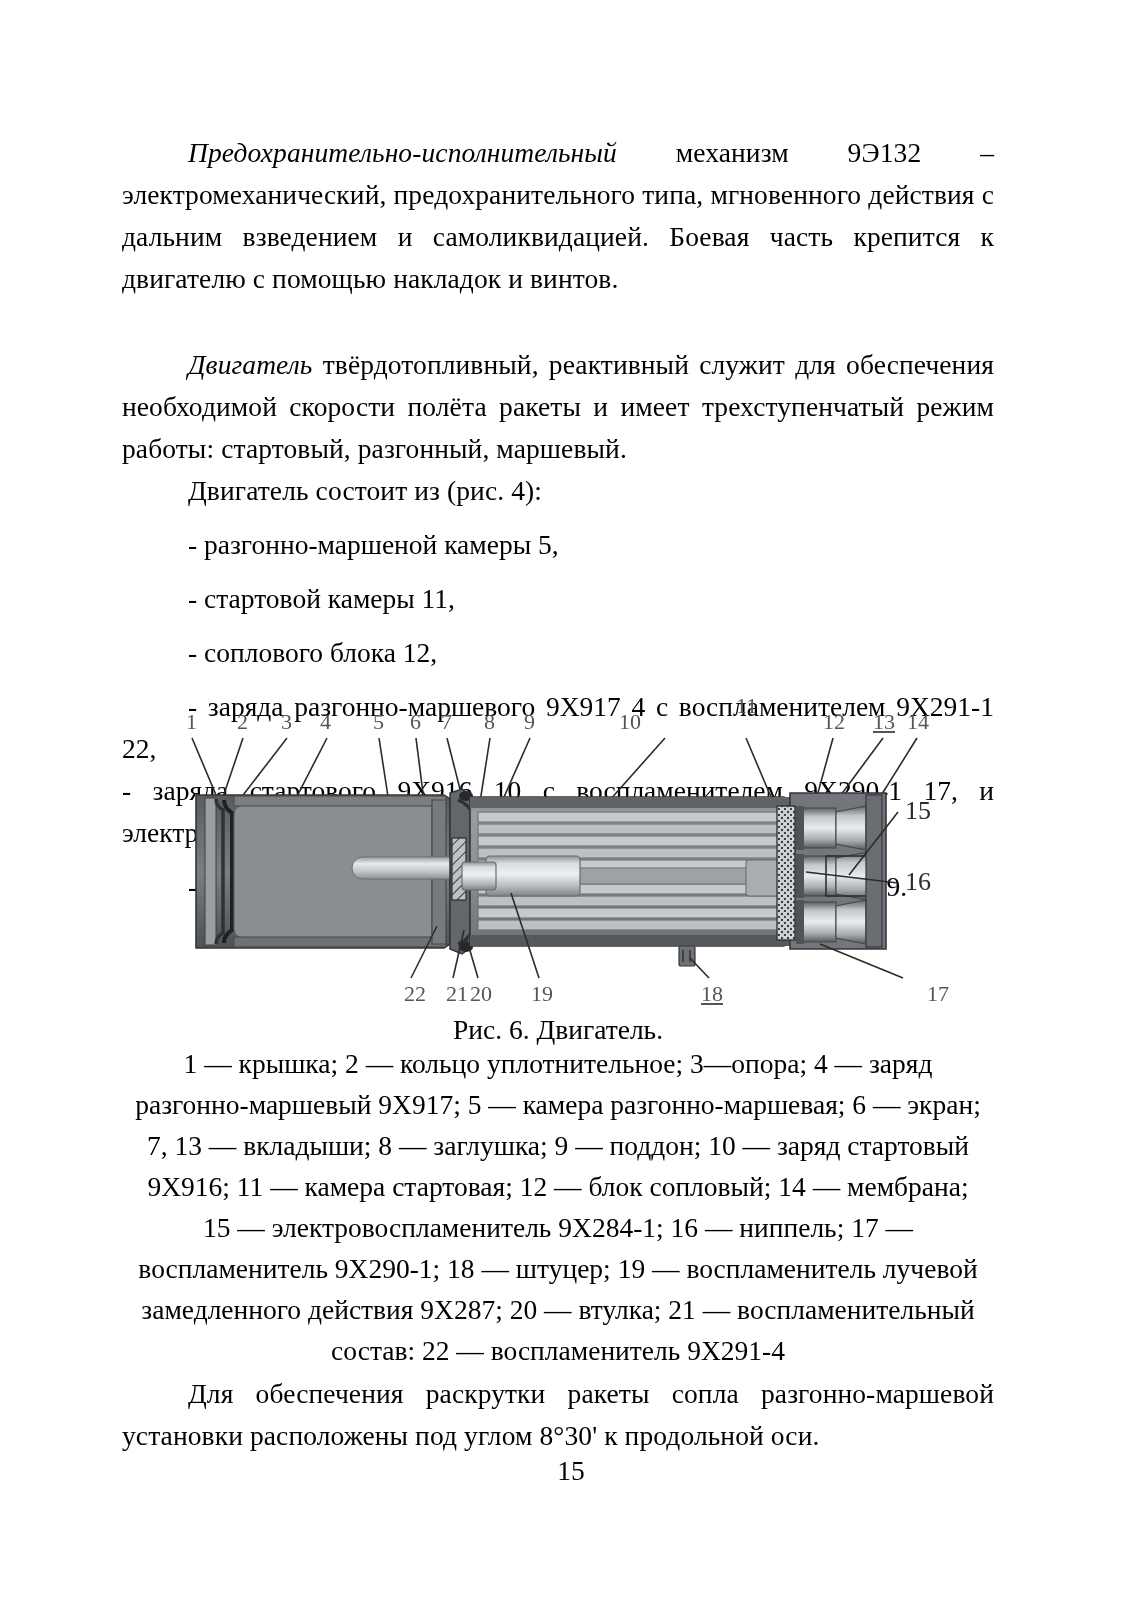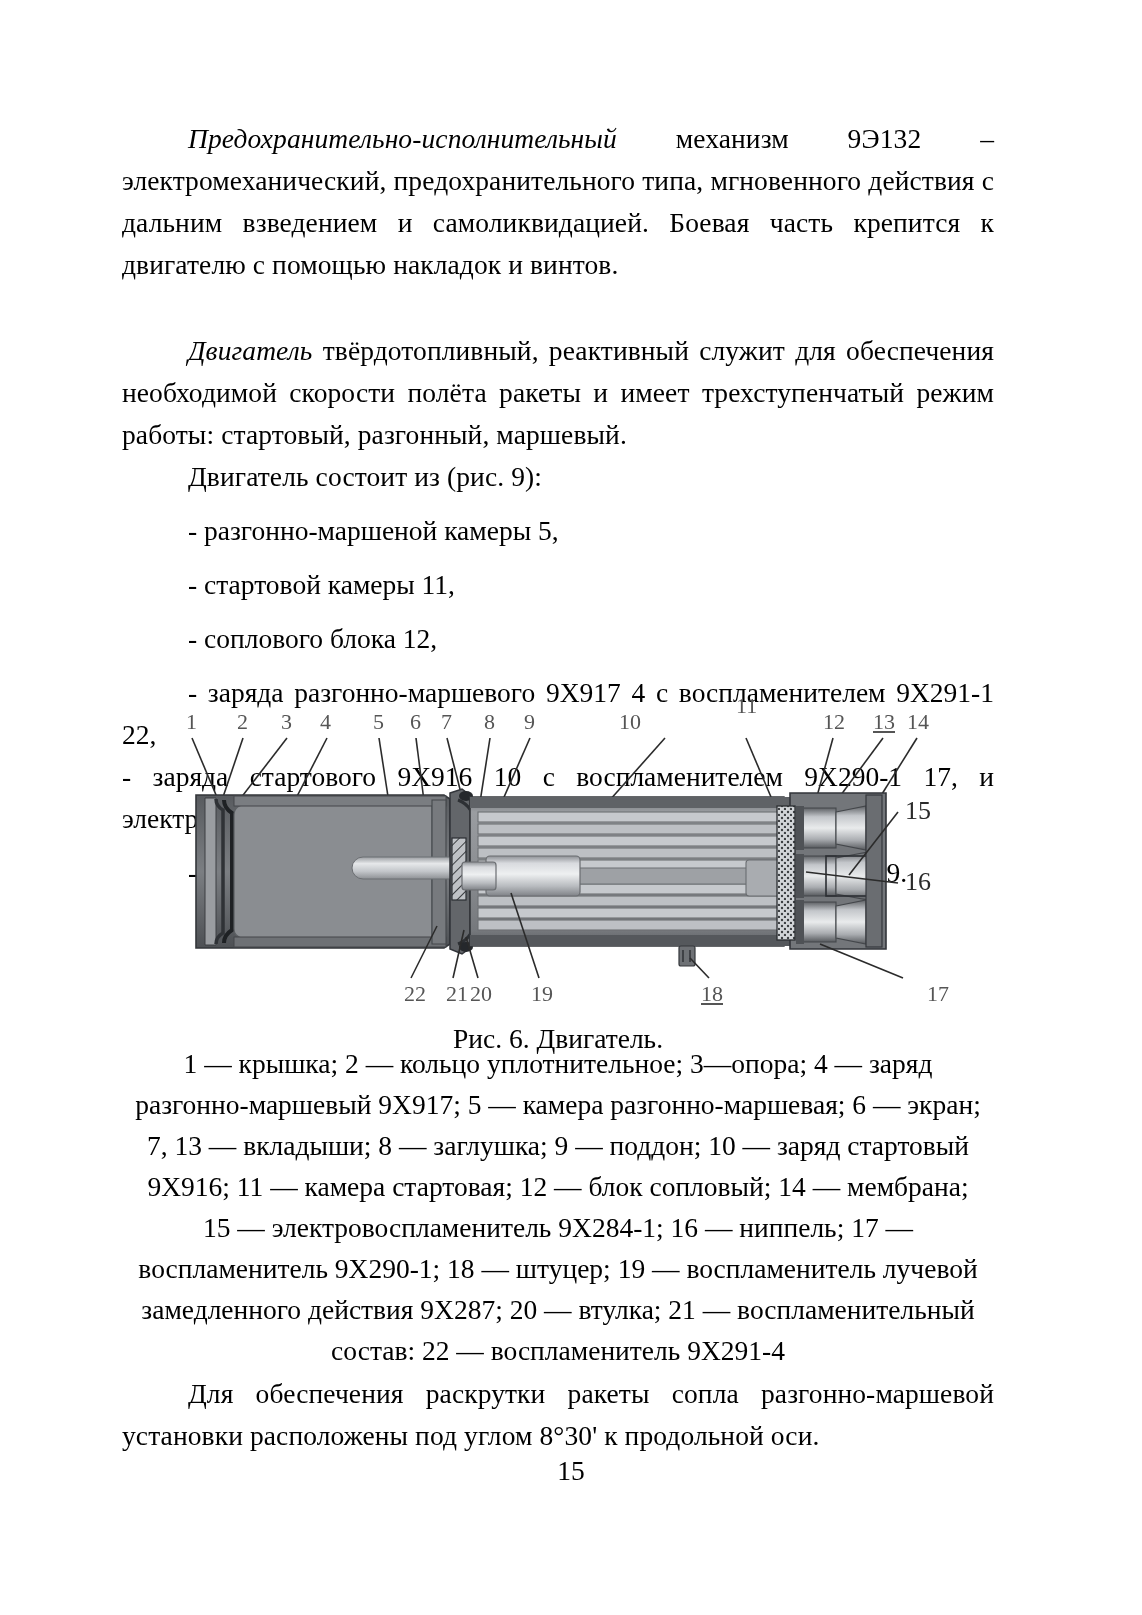--- a/index.html
+++ b/index.html
@@ -17,21 +17,21 @@
   }
   .page {
     position: relative;
     width: 1142px;
     height: 1615px;
     background: #ffffff;
   }
   .content {
     position: absolute;
     left: 122px;
-    top: 118px;
+    top: 132px;
     width: 872px;
   }
   p.body-text {
     margin: 0;
     font-size: 27.5px;
     line-height: 42px;
     text-align: justify;
     text-justify: inter-word;
     text-indent: 66px;
     letter-spacing: 0.1px;
@@ -73,21 +73,21 @@
   }
   svg.diagram {
     position: absolute;
     left: 0;
     top: 0;
   }
   .caption {
     font-size: 27.5px;
     line-height: 40px;
     text-align: center;
-    margin: 12px;
+    margin: 3px;
   }
   .legend {
     font-size: 27.5px;
     line-height: 41px;
     text-align: center;
     margin: 0;
   }
   .legend .ln { display: block; }
   .pagenum {
     position: absolute;
@@ -104,21 +104,21 @@
 <div class="page">
 
   <div class="content">
 
     <p class="body-text"><span class="it">Предохранительно-исполнительный</span><span> механизм 9Э132 – электромеханический, предохранительного типа, мгновенного действия с дальним взведением и самоликвидацией. Боевая часть крепится к двигателю с помощью накладок и винтов.</span></p>
 
     <div class="gap-lg"></div>
 
     <p class="body-text"><span class="it">Двигатель</span><span> твёрдотопливный, реактивный служит для обеспечения необходимой скорости полёта ракеты и имеет трехступенчатый режим работы: стартовый, разгонный, маршевый.</span></p>
 
-    <p class="body-text nojust">Двигатель состоит из (рис. 9):</p>
+    <p class="body-text nojust">Двигатель состоит из (рис. 4):</p>
 
     <ul class="parts">
       <li class="hang">- разгонно-маршеной камеры 5,</li>
       <li class="hang">- стартовой камеры 11,</li>
       <li class="hang">- соплового блока 12,</li>
       <li class="hang">-  заряда разгонно-маршевого 9Х917  4 с воспламенителем 9Х291-1  22,</li>
       <li class="indent2">- заряда стартового 9Х916 10 с воспламенителем 9Х290-1  17, и электровоспламенителем 9Х284-1 15 ,</li>
       <li class="hang">-  воспламенителя лучевого замедленного действия 9Х287  19.</li>
     </ul>
   </div>

